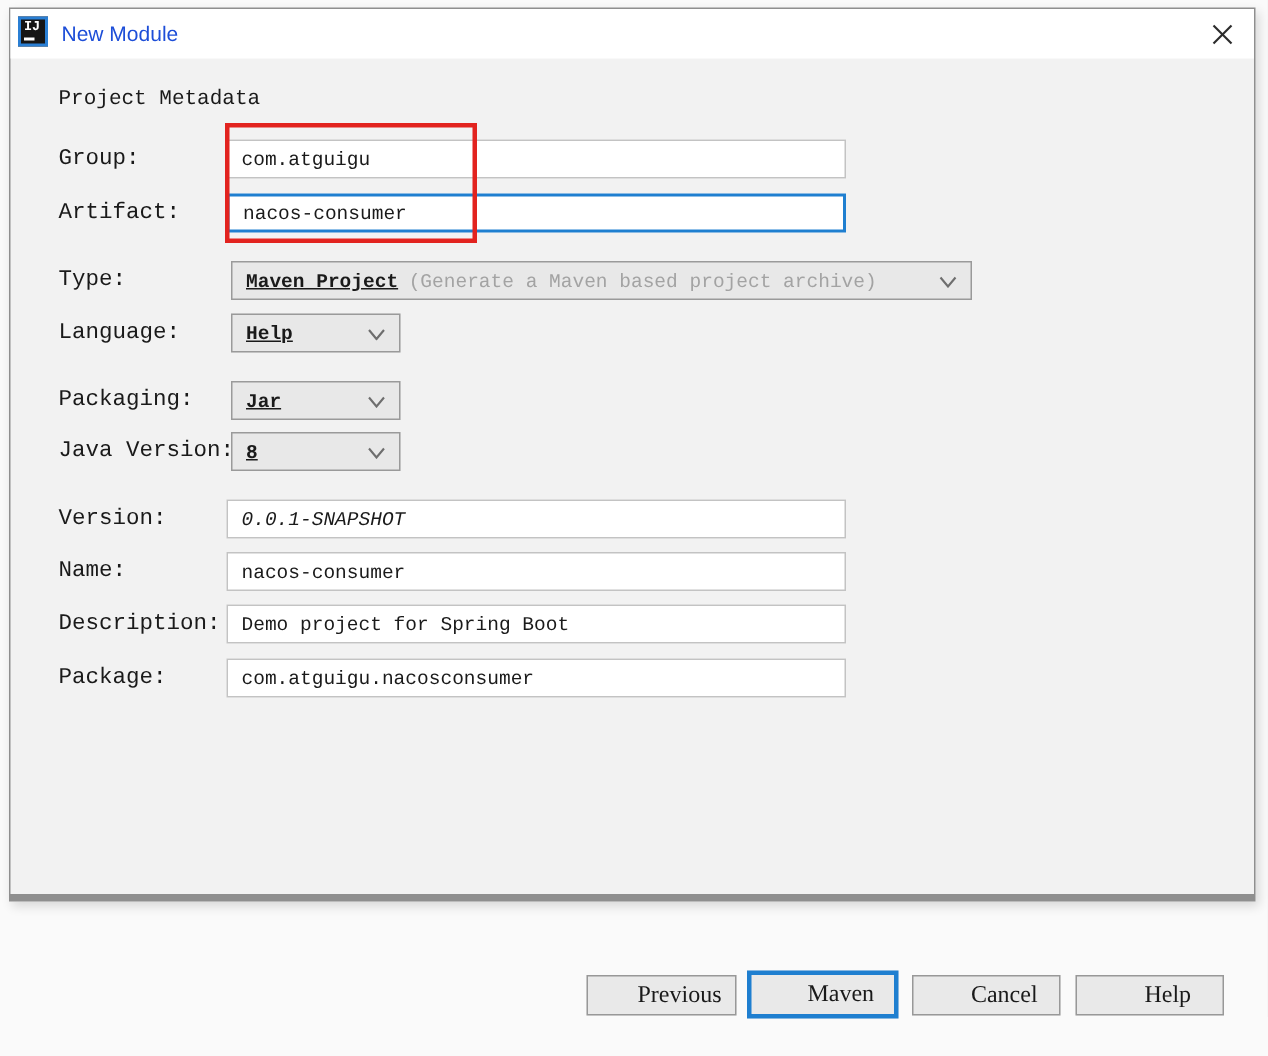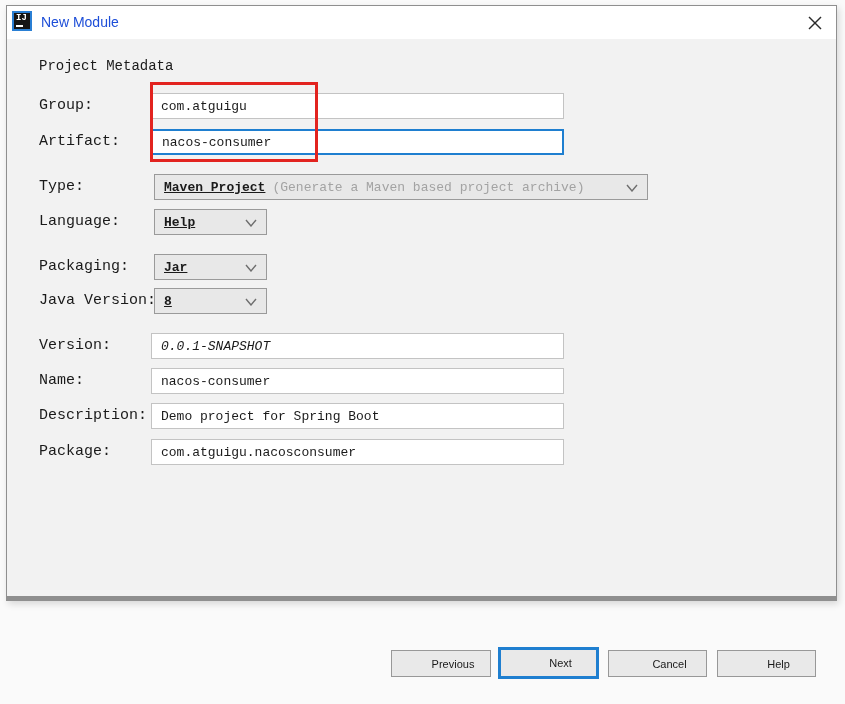--- a/index.html
+++ b/index.html
@@ -87,22 +87,22 @@
   .combo.wide{width:494px;}
   .combo.small{width:113px;}
   .annotation-box{
     position:absolute;left:143px;top:76px;width:168px;height:80px;
     border:3px solid var(--red);
     pointer-events:none;z-index:5;
   }
   .btn{
     position:absolute;top:644px;height:27px;
     background:var(--btn-bg);border:1px solid var(--btn-border);
-    font-family:Liberation Sans, sans-serif;
-    font-size:11px;color:var(--ink);
+    font-family:Liberation Serif, serif;
+    font-size:16px;color:var(--ink);
     display:flex;align-items:center;justify-content:center;
     cursor:pointer;
     padding-left:24px;
   }
   .btn.default{
     top:641px;height:32px;border:3px solid var(--blue);
   }
 </style>
 </head>
 <body>
@@ -172,17 +172,17 @@
   <div class="row-label" style="top:362px;">Name:</div>
   <input class="field" style="top: 362px;" readonly="" value="nacos-consumer">
 
   <div class="row-label" style="top:397px;">Description:</div>
   <input class="field" style="top: 397px;" readonly="" value="Demo project for Spring Boot">
 
   <div class="row-label" style="top:433px;">Package:</div>
   <input class="field" style="top: 433px;" readonly="" value="com.atguigu.nacosconsumer">
 
   <button class="btn" style="left:384px;width:100px;">Previous</button>
-  <button class="btn default" style="left:491px;width:101px;">Next</button>
+  <button class="btn default" style="left:491px;width:101px;">Maven</button>
   <button class="btn" style="left:601px;width:99px;">Cancel</button>
   <button class="btn" style="left:710px;width:99px;">Help</button>
 
 </div>
 
 </body></html>

